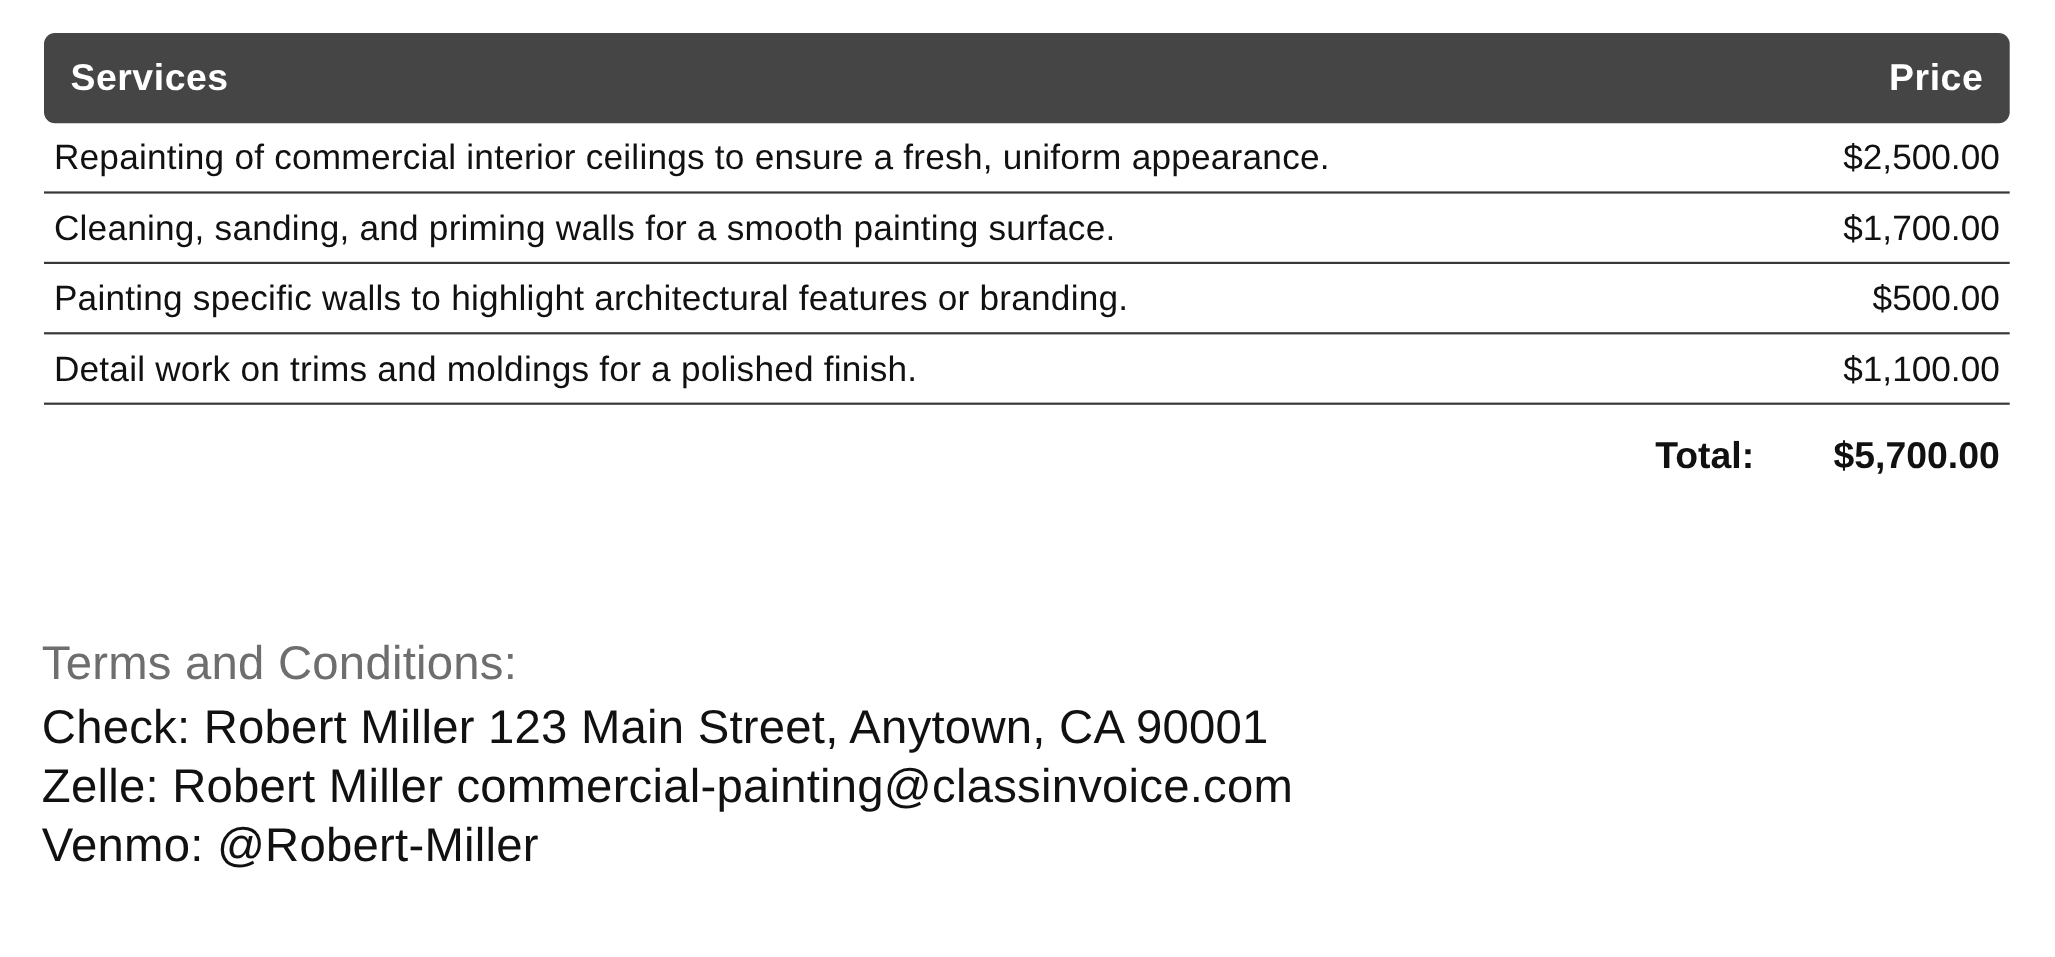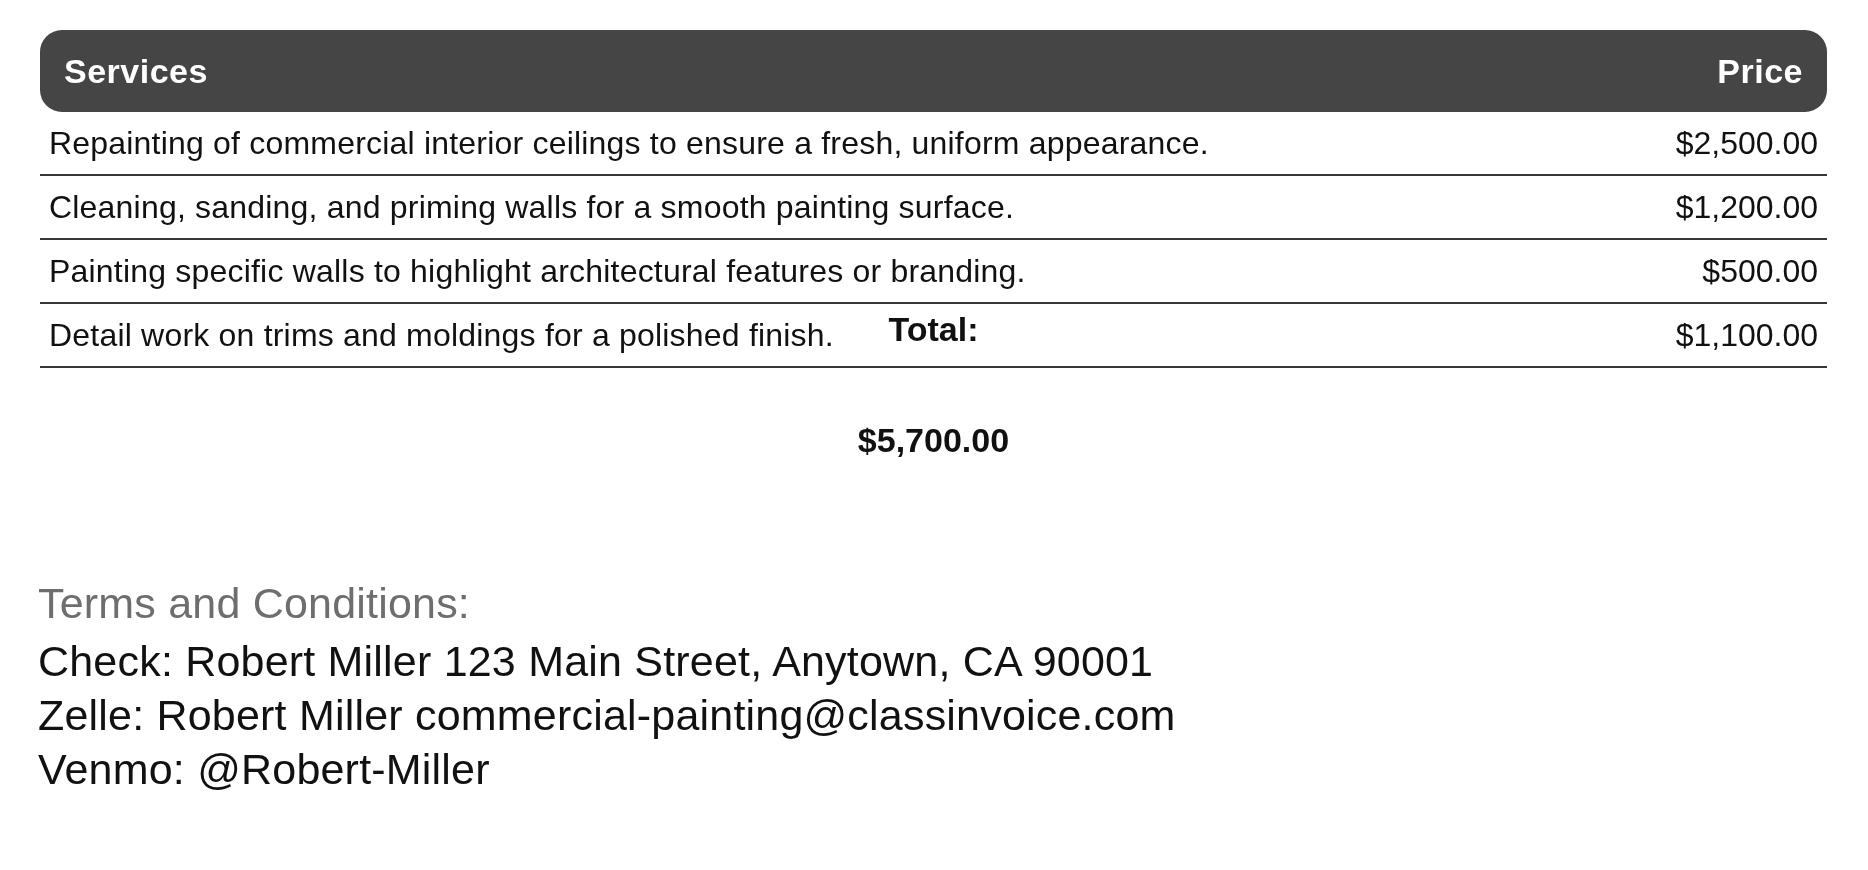--- a/index.html
+++ b/index.html
@@ -13,21 +13,21 @@
   }
   .invoice-table {
     position: absolute;
     left: 40px;
     top: 30px;
     width: 1787px;
   }
   .thead {
     height: 82px;
     background: var(--header-bg, #454545);
-    border-radius: 22px;
+    border-radius: 10px;
     display: flex;
     align-items: center;
     justify-content: space-between;
     padding: 0 24px;
     color: var(--header-text, #ffffff);
     font-size: 34px;
     font-weight: bold;
     letter-spacing: 0.5px;
   }
   .row {
@@ -51,21 +51,20 @@
   }
   .total-row {
     display: flex;
     align-items: center;
     justify-content: flex-end;
     height: 92px;
     padding: 0 9px;
     font-size: 34px;
     font-weight: bold;
     gap: 72px;
-    flex-direction: column;
   }
   .terms {
     position: absolute;
     left: 38px;
     top: 576px;
     font-size: 43px;
     letter-spacing: 0.2px;
   }
   .terms-heading {
     color: var(--muted-text, #6e6e6e);
@@ -84,21 +83,21 @@
     <span>Services</span>
     <span>Price</span>
   </div>
 
   <div class="row">
     <div class="cell-service">Repainting of commercial interior ceilings to ensure a fresh, uniform appearance.</div>
     <div class="cell-price">$2,500.00</div>
   </div>
   <div class="row">
     <div class="cell-service">Cleaning, sanding, and priming walls for a smooth painting surface.</div>
-    <div class="cell-price">$1,200.00</div>
+    <div class="cell-price">$1,700.00</div>
   </div>
   <div class="row">
     <div class="cell-service">Painting specific walls to highlight architectural features or branding.</div>
     <div class="cell-price">$500.00</div>
   </div>
   <div class="row">
     <div class="cell-service">Detail work on trims and moldings for a polished finish.</div>
     <div class="cell-price">$1,100.00</div>
   </div>
 

